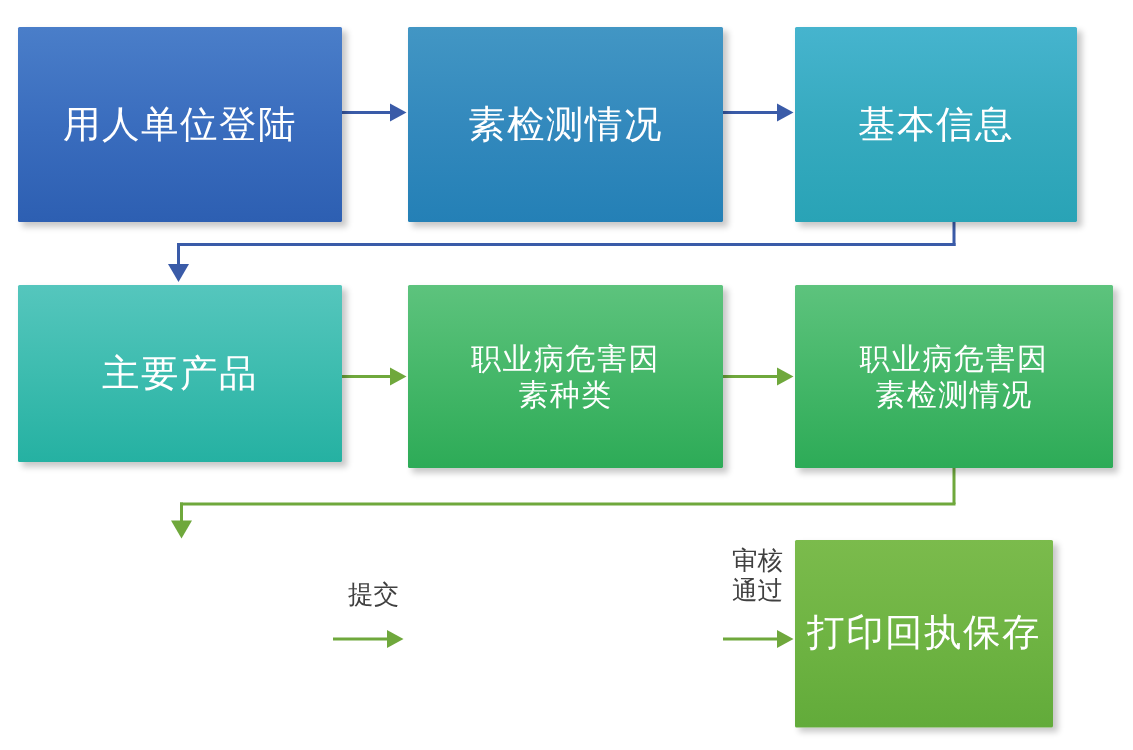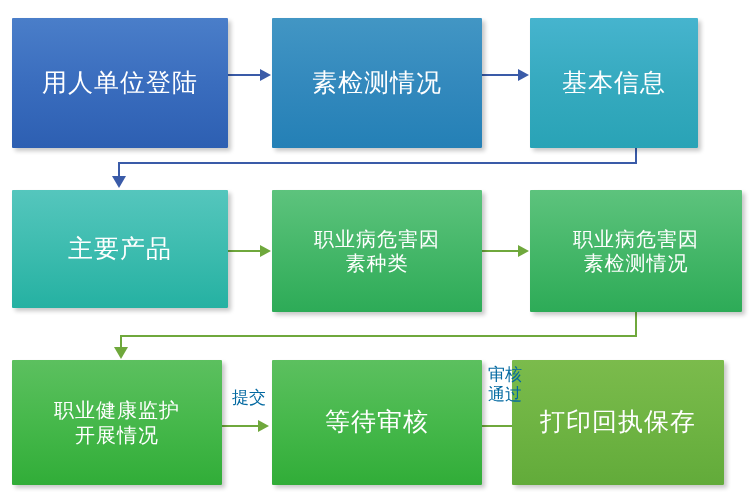--- a/index.html
+++ b/index.html
@@ -76,21 +76,21 @@
     border-top: 12px solid #3a5ba8;
   }
   .ah-down-green {
     border-left: 7px solid transparent;
     border-right: 7px solid transparent;
     border-top: 12px solid #6fa83c;
   }
 
   .edge-label {
     position: absolute;
-    color: #0369a1;
+    color: #404040;
     font-size: 17px;
     line-height: 1.15;
     text-align: center;
     z-index: 4;
     white-space: pre-line;
     font-family: "DejaVu Sans", "Liberation Sans", sans-serif;
   }
 </style>
 </head>
 <body>
@@ -100,21 +100,21 @@
   <div class="node n-blue" style="left:12px; top:18px; width:216px; height:130px;">用人单位登陆</div>
 
   <div class="seg seg-h c-blue" style="left:228px; top:74px; width:34px;"></div>
   <div class="arrowhead ah-right-blue" style="left:260px; top:69px;"></div>
 
   <div class="node n-blueteal" style="left:272px; top:18px; width:210px; height:130px;">素检测情况</div>
 
   <div class="seg seg-h c-blue" style="left:482px; top:74px; width:38px;"></div>
   <div class="arrowhead ah-right-blue" style="left:518px; top:69px;"></div>
 
-  <div class="node n-teal" style="left:530px; top:18px; width:168px; height:130px;">基本信息</div>
+  <div class="node n-teal" style="left:530px; top:18px; width:188px; height:130px;">基本信息</div>
 
   <div class="seg seg-v c-blue" style="left:635px; top:148px; height:16px;"></div>
   <div class="seg seg-h c-blue" style="left:118px; top:162px; width:519px;"></div>
   <div class="seg seg-v c-blue" style="left:118px; top:162px; height:18px;"></div>
   <div class="arrowhead ah-down-blue" style="left:112px; top:176px;"></div>
 
   <div class="node n-teal2" style="left:12px; top:190px; width:216px; height:118px;">主要产品</div>
 
   <div class="seg seg-h c-green" style="left:228px; top:250px; width:34px;"></div>
   <div class="arrowhead ah-right-green" style="left:260px; top:245px;"></div>
@@ -126,29 +126,26 @@
   <div class="arrowhead ah-right-green" style="left:518px; top:245px;"></div>
 
   <div class="node n-green two-line" style="left:530px; top:190px; width:212px; height:122px;">职业病危害因
 素检测情况</div>
 
   <div class="seg seg-v c-green" style="left:635px; top:312px; height:24px;"></div>
   <div class="seg seg-h c-green" style="left:120px; top:335px; width:517px;"></div>
   <div class="seg seg-v c-green" style="left:120px; top:335px; height:16px;"></div>
   <div class="arrowhead ah-down-green" style="left:114px; top:347px;"></div>
 
-  <div class="node n-green2 two-line" style="left:12px; top:360px; width:210px; height:125px;">职业健康监护
-开展情况</div>
 
   <div class="edge-label" style="left:224px; top:388px; width:50px;">提交</div>
   <div class="seg seg-h c-green" style="left:222px; top:425px; width:38px;"></div>
   <div class="arrowhead ah-right-green" style="left:258px; top:420px;"></div>
 
-  <div class="node n-green2" style="left:272px; top:360px; width:210px; height:125px;">等待审核</div>
 
   <div class="edge-label" style="left:481px; top:365px; width:48px;">审核
 通过</div>
   <div class="seg seg-h c-green" style="left:482px; top:425px; width:38px;"></div>
   <div class="arrowhead ah-right-green" style="left:518px; top:420px;"></div>
 
-  <div class="node n-green3" style="left:512px; top:360px; width:212px; height:125px;">打印回执保存</div>
+  <div class="node n-green3" style="left:530px; top:360px; width:172px; height:125px;">打印回执保存</div>
 
 </div>
 
 </body></html>

